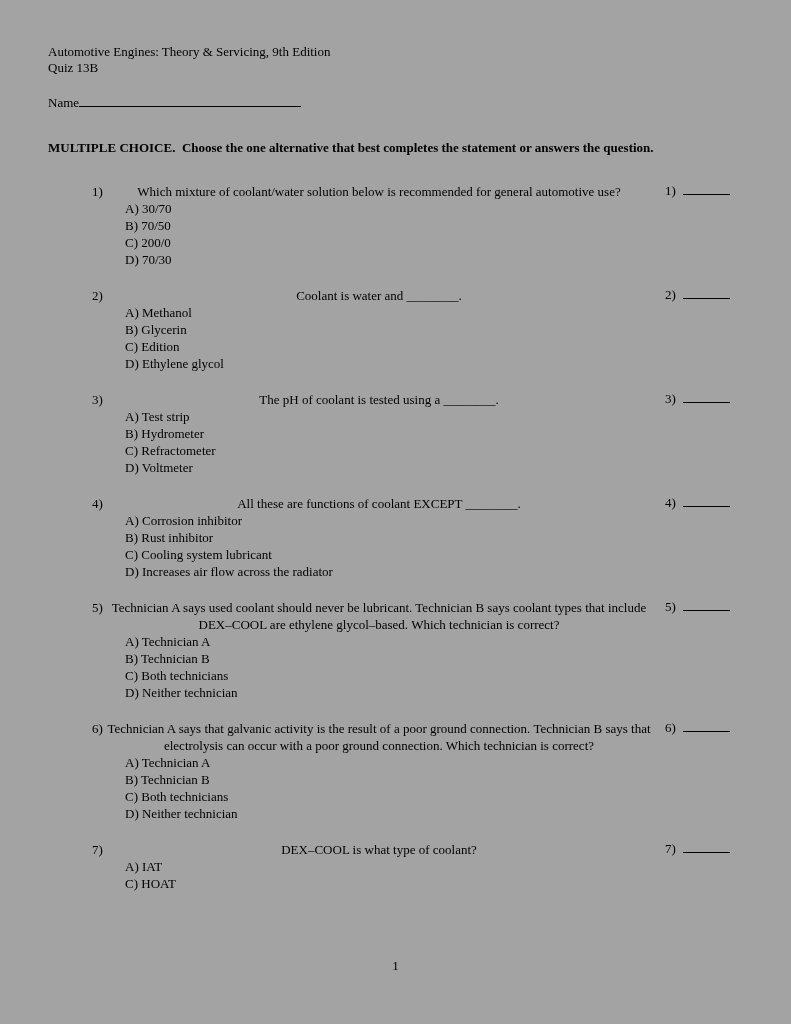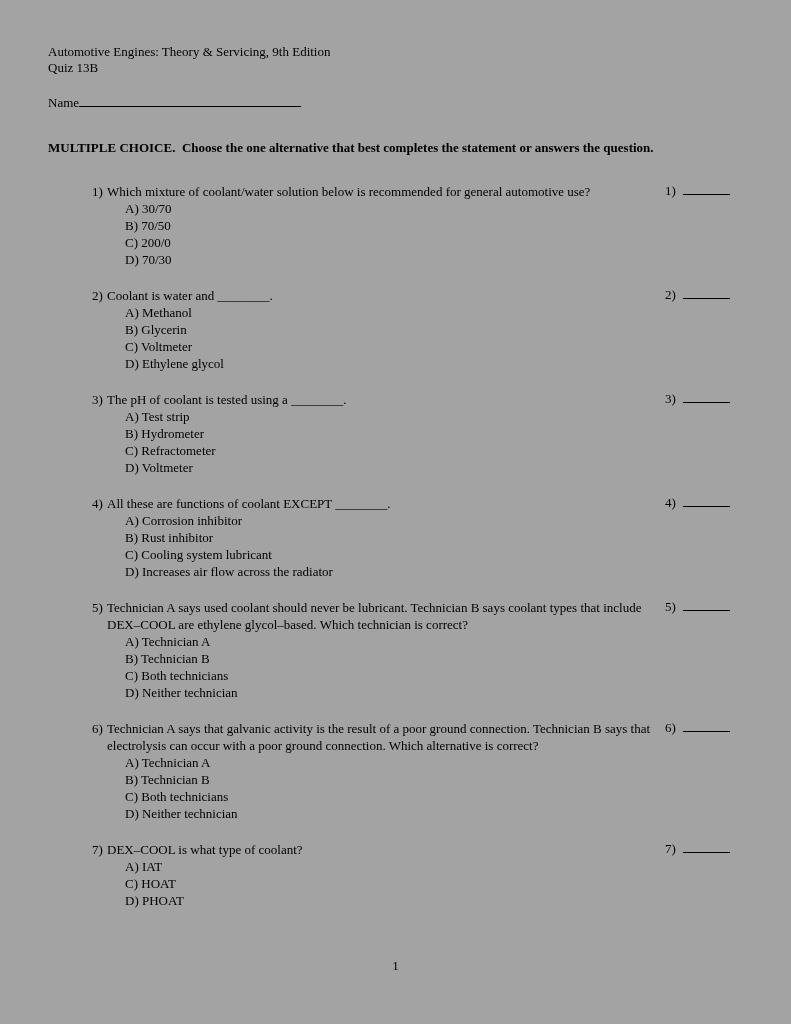--- a/index.html
+++ b/index.html
@@ -33,21 +33,21 @@
     font-weight: bold;
     margin-top: 28px;
     line-height: 17px;
     white-space: pre-wrap;
   }
   .questions { margin-top: 27px; margin-left: 44px; }
   .question { display: flex; margin-bottom: 19px; }
   .q-main { flex: 1; min-width: 0; }
   .q-line { display: flex; line-height: 17px; }
   .q-num { flex: 0 0 15px; }
-  .q-text { flex: 1; padding-right: 14px; }
+  .q-text { flex: 1; padding-right: 14px; text-align: center; }
   .choices { padding-left: 33px; padding-top: 0; }
   .choice { line-height: 17px; }
   .q-answer {
     flex: 0 0 80px;
     white-space: nowrap;
     padding-top: 0;
     text-align: left;
   }
   .a-num { display: inline-block; margin-right: 7px; }
   .answer-line {
@@ -99,21 +99,21 @@
       </div>
       <div class="question">
         <div class="q-main">
           <div class="q-line">
             <span class="q-num">2)</span>
             <span class="q-text">Coolant is water and ________.</span>
           </div>
           <div class="choices">
             <div class="choice">A) Methanol</div>
             <div class="choice">B) Glycerin</div>
-            <div class="choice">C) Voltmeter</div>
+            <div class="choice">C) Edition</div>
             <div class="choice">D) Ethylene glycol</div>
           </div>
         </div>
         <div class="q-answer"><span class="a-num">2)</span><span class="answer-line"></span></div>
       </div>
       <div class="question">
         <div class="q-main">
           <div class="q-line">
             <span class="q-num">3)</span>
             <span class="q-text">The pH of coolant is tested using a ________.</span>
@@ -154,41 +154,40 @@
             <div class="choice">C) Both technicians</div>
             <div class="choice">D) Neither technician</div>
           </div>
         </div>
         <div class="q-answer"><span class="a-num">5)</span><span class="answer-line"></span></div>
       </div>
       <div class="question">
         <div class="q-main">
           <div class="q-line">
             <span class="q-num">6)</span>
-            <span class="q-text">Technician A says that galvanic activity is the result of a poor ground connection. Technician B says that electrolysis can occur with a poor ground connection. Which alternative is correct?</span>
+            <span class="q-text">Technician A says that galvanic activity is the result of a poor ground connection. Technician B says that electrolysis can occur with a poor ground connection. Which technician is correct?</span>
           </div>
           <div class="choices">
             <div class="choice">A) Technician A</div>
             <div class="choice">B) Technician B</div>
             <div class="choice">C) Both technicians</div>
             <div class="choice">D) Neither technician</div>
           </div>
         </div>
         <div class="q-answer"><span class="a-num">6)</span><span class="answer-line"></span></div>
       </div>
       <div class="question">
         <div class="q-main">
           <div class="q-line">
             <span class="q-num">7)</span>
             <span class="q-text">DEX–COOL is what type of coolant?</span>
           </div>
           <div class="choices">
             <div class="choice">A) IAT</div>
             <div class="choice">C) HOAT</div>
-            <div class="choice">D) PHOAT</div>
           </div>
         </div>
         <div class="q-answer"><span class="a-num">7)</span><span class="answer-line"></span></div>
       </div>
     </div>
 
   <div class="footer">1</div>
 
 </div>
 

